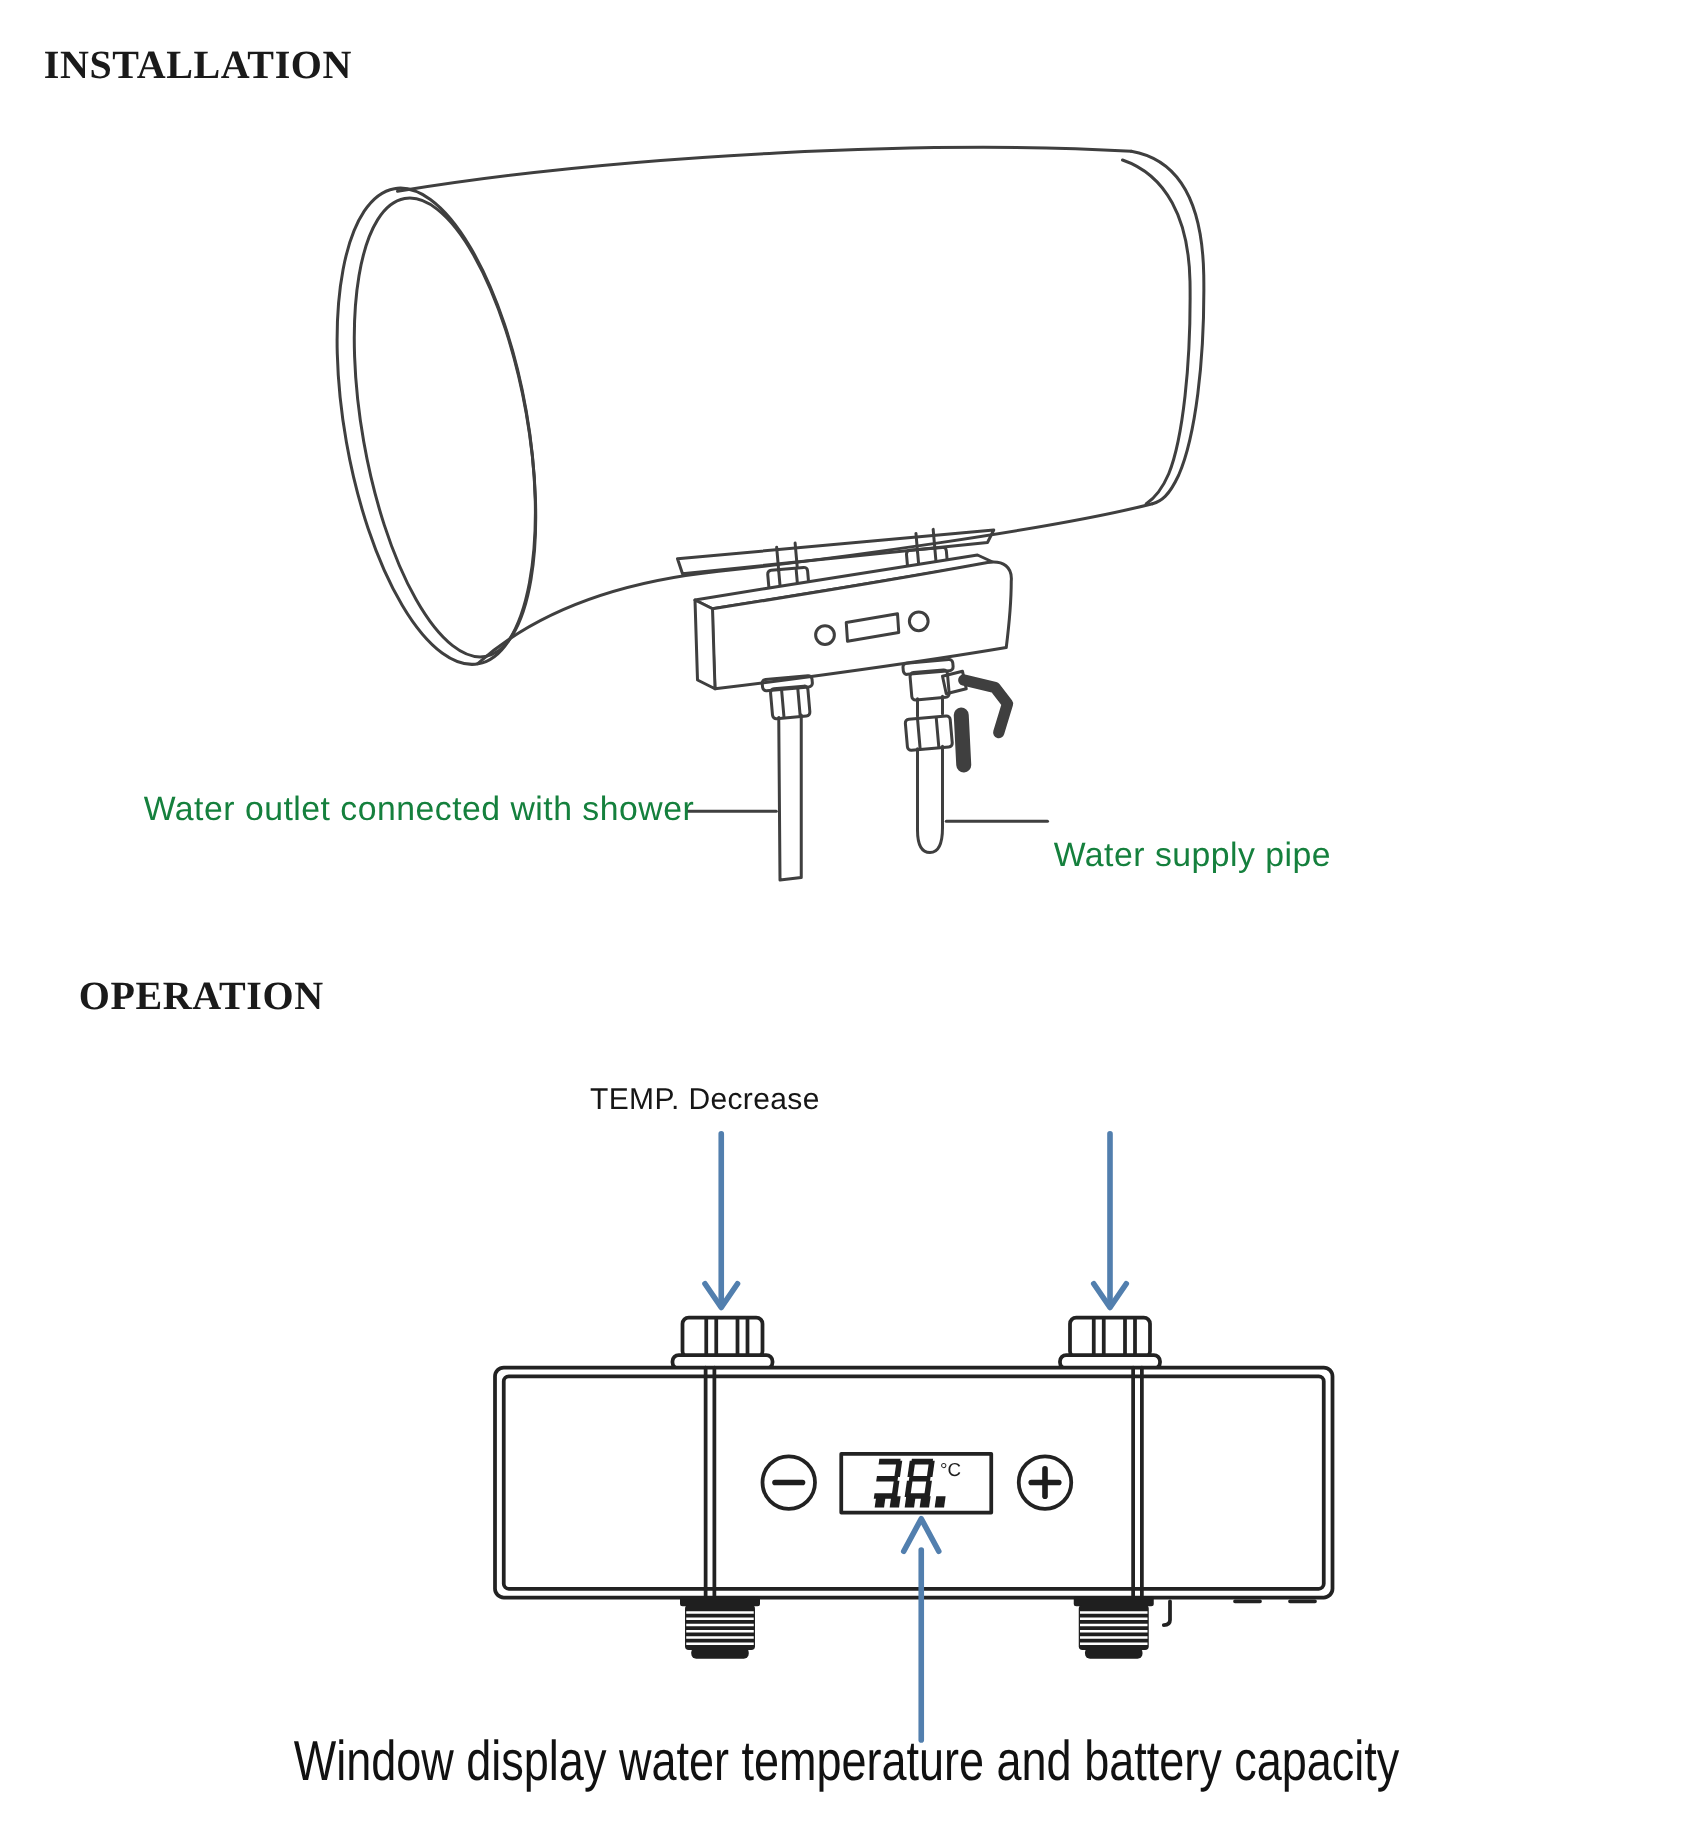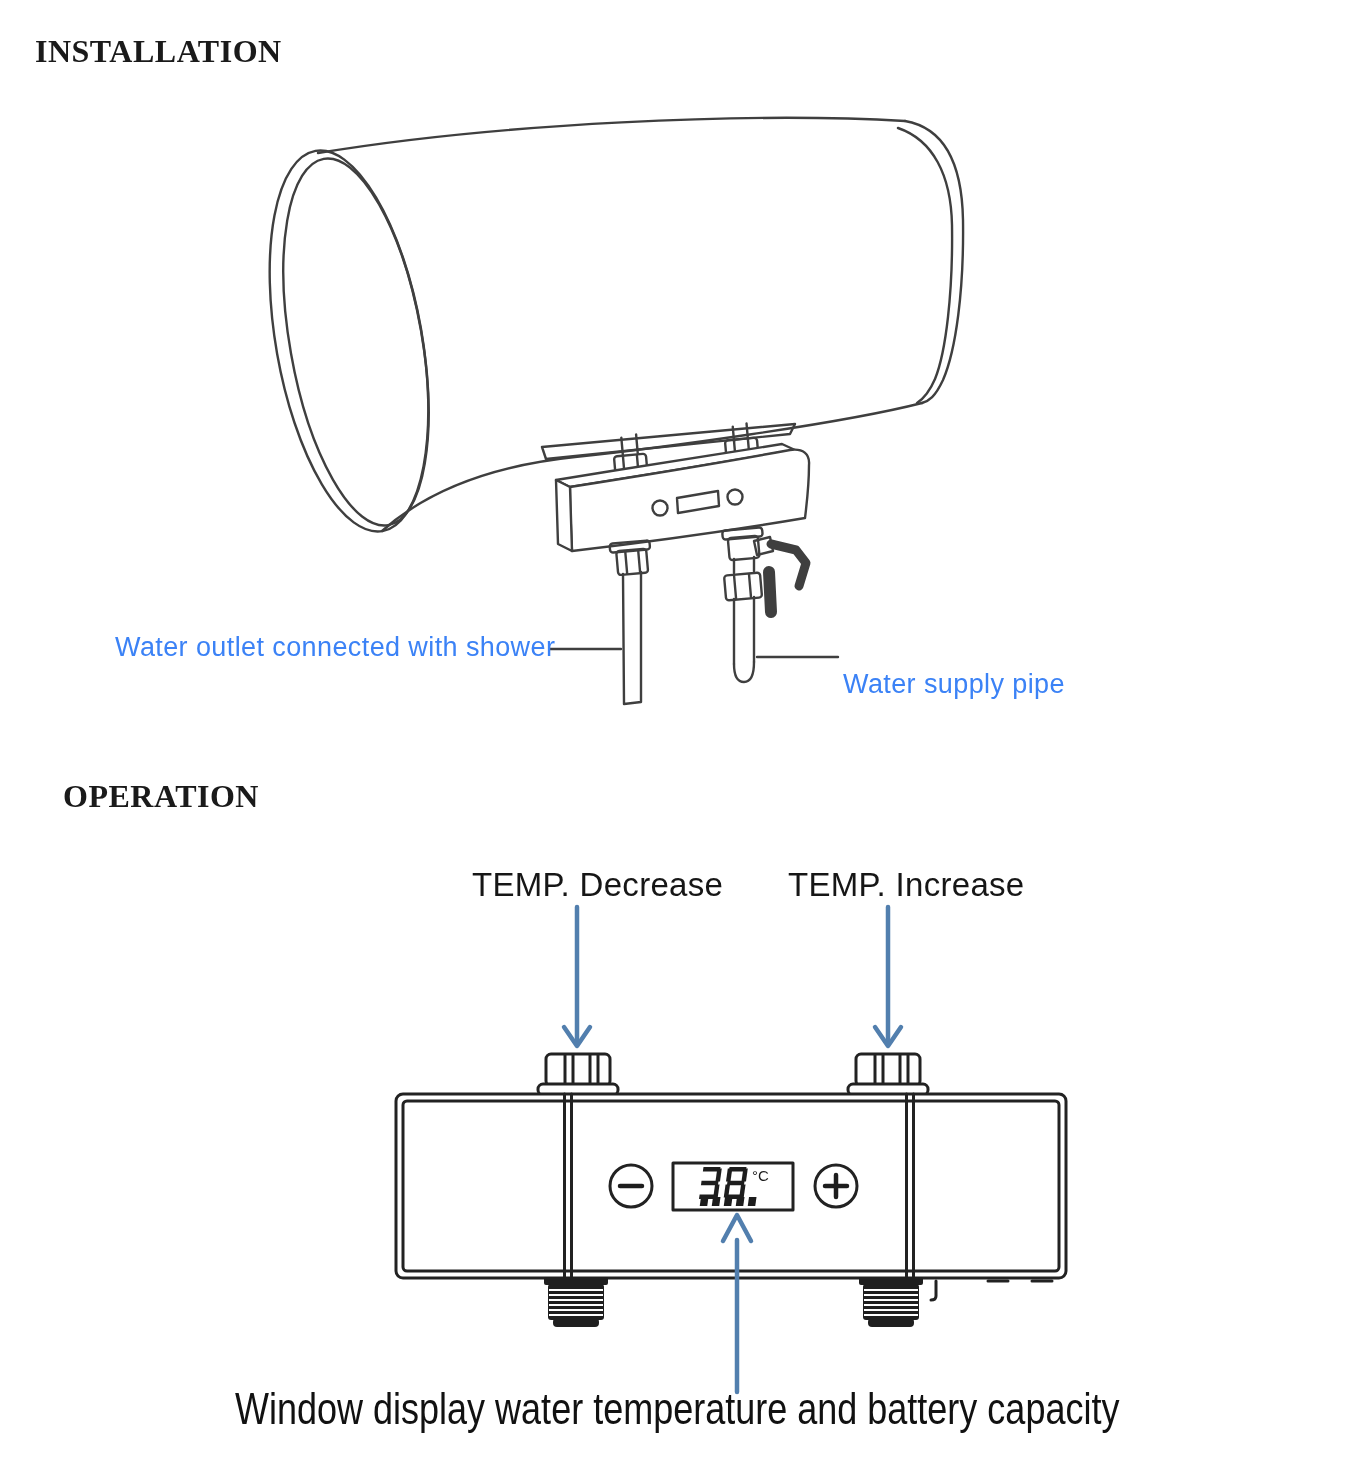--- a/index.html
+++ b/index.html
@@ -2,24 +2,24 @@
 <html><head>
 <meta charset="utf-8">
 <style>
   html,body{margin:0;padding:0;background:#ffffff;}
   #page{position:relative;width:1272px;height:1465px;background:#ffffff;overflow:hidden;
         font-family:"Liberation Sans", sans-serif;color:#3a3a3a;}
   .heading{position:absolute;font-family:"Liberation Serif", serif;font-weight:bold;
            font-size:32px;color:#1a1a1a;letter-spacing:0.5px;white-space:nowrap;}
   #installation-heading{left:35px;top:33px;}
   #operation-heading{left:63px;top:778px;}
-  .fig-label{position:absolute;font-size:27px;color:#3b82f6;letter-spacing:0.4px;white-space:nowrap;}
+  .fig-label{position:absolute;font-size:27px;color:#15803d;letter-spacing:0.4px;white-space:nowrap;}
   #label-water-outlet{left:115px;top:632px;}
   #label-water-supply{left:843px;top:641px;margin-top:28px;}
-  .temp-label{position:absolute;font-size:33px;color:#161616;letter-spacing:0.3px;white-space:nowrap;}
+  .temp-label{position:absolute;font-size:24px;color:#161616;letter-spacing:0.3px;white-space:nowrap;}
   #label-temp-decrease{left:472px;top:866px;}
   #label-temp-increase{left:788px;top:866px;}
   #label-window-display{position:absolute;left:235px;top:1383px;font-size:45px;color:#111;
       white-space:nowrap;transform:scaleX(0.8);transform-origin:left top;letter-spacing:0px;}
   svg{position:absolute;}
   #install-svg{left:250px;top:95px;}
   #operation-svg{left:380px;top:898px;}
   .ln{fill:none;stroke:#3f3f3f;stroke-width:2.4;stroke-linecap:round;stroke-linejoin:round;}
   .ln2{fill:none;stroke:#222222;stroke-width:3;stroke-linecap:round;stroke-linejoin:round;}
   .fillwhite{fill:#ffffff;}
@@ -107,21 +107,20 @@
     <line class="ln" x1="550" y1="649" x2="621" y2="649"></line>
     <line class="ln" x1="757" y1="657" x2="838" y2="657"></line>
   </svg>
 
   <div id="label-water-outlet" class="fig-label">Water outlet connected with shower</div>
   <div id="label-water-supply" class="fig-label">Water supply pipe</div>
 
   <div id="operation-heading" class="heading">OPERATION</div>
 
   <div id="label-temp-decrease" class="temp-label">TEMP. Decrease</div>
-  <div id="label-temp-increase" class="temp-label">TEMP. Increase</div>
 
   <svg id="operation-svg" width="700" height="500" viewBox="380 898 700 500">
 
     <g>
       <line class="blue" x1="577" y1="907" x2="577" y2="1042"></line>
       <path class="blue" d="M 564 1027 L 577 1046 L 590 1027"></path>
     </g>
     <g>
       <line class="blue" x1="888" y1="907" x2="888" y2="1042"></line>
       <path class="blue" d="M 875 1027 L 888 1046 L 901 1027"></path>

